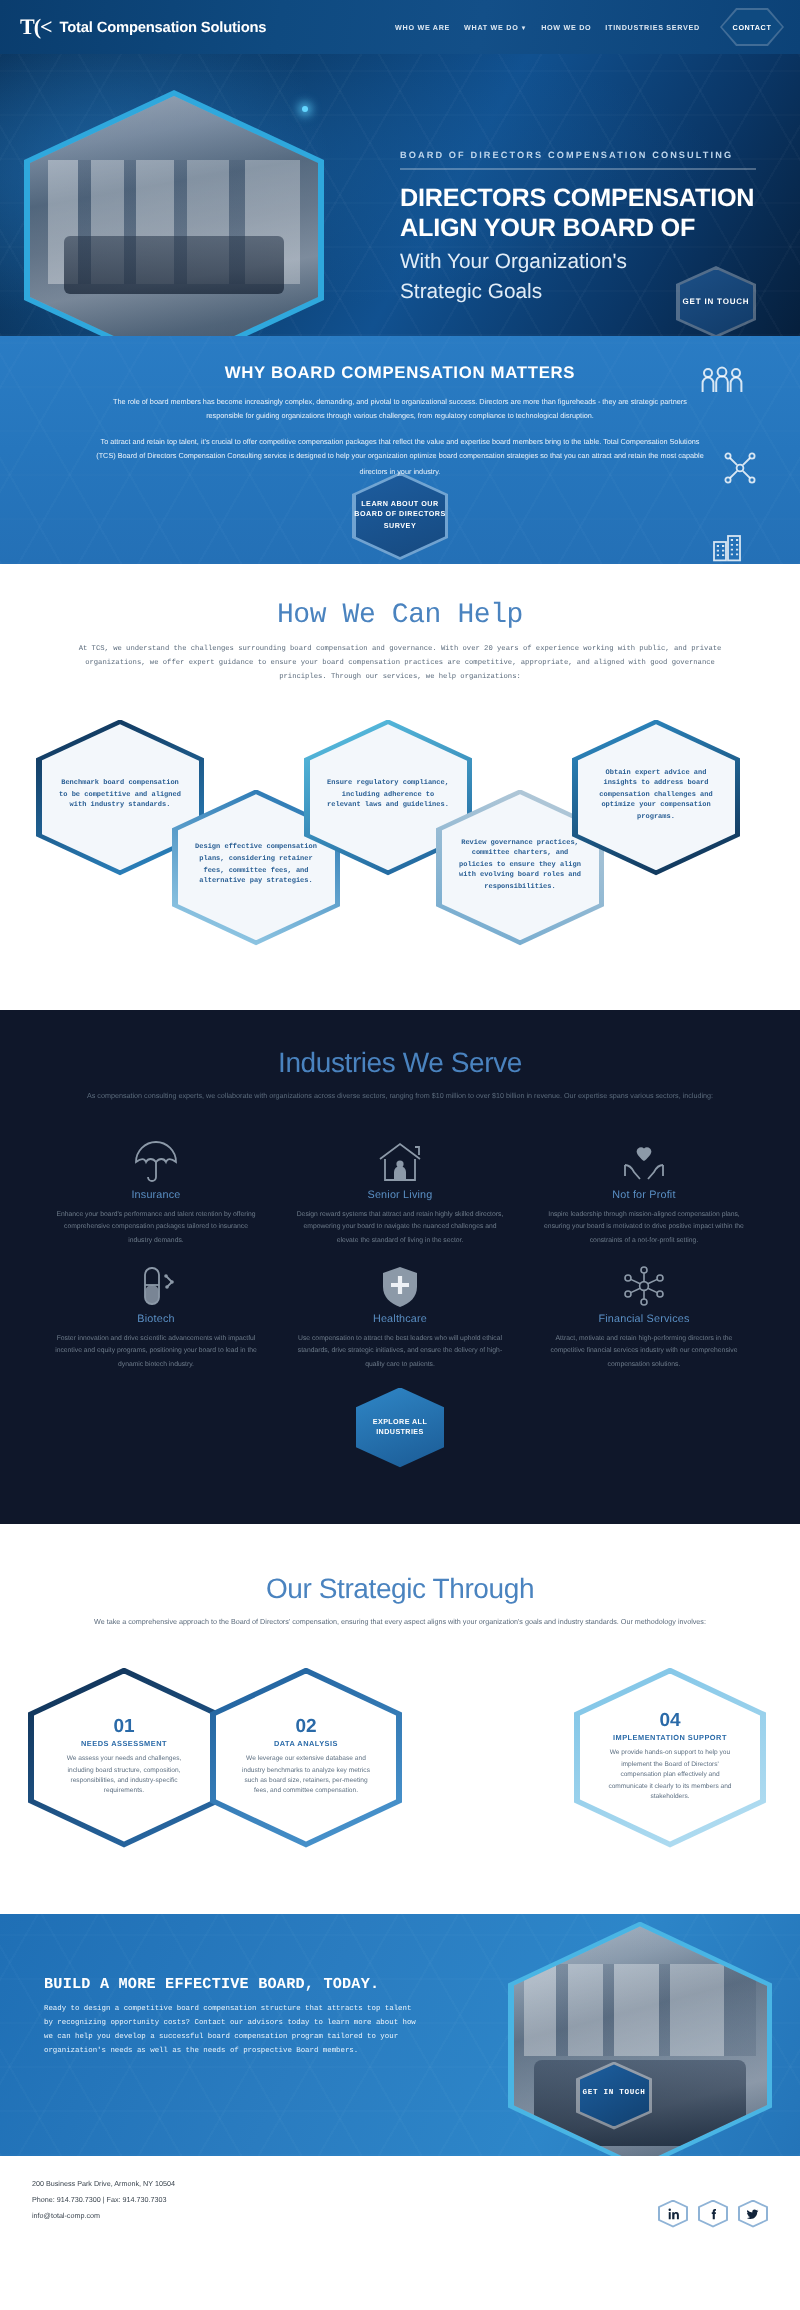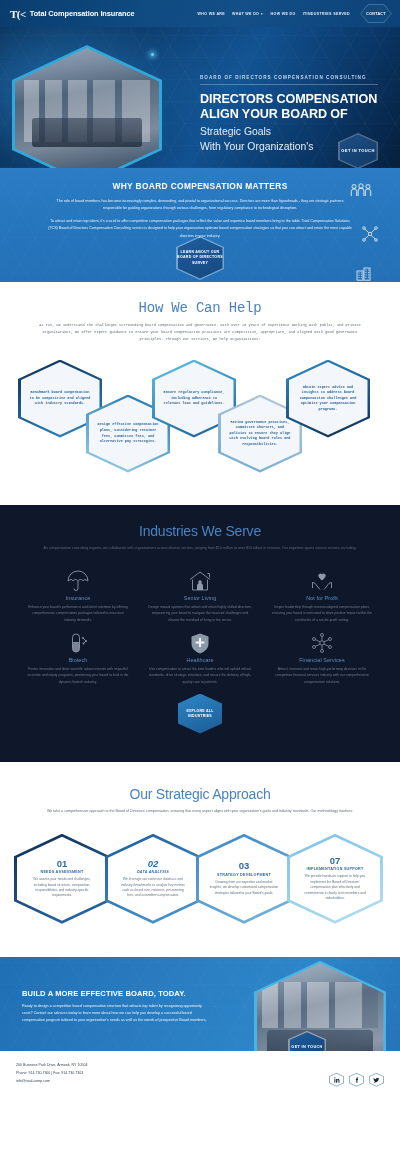--- a/index.html
+++ b/index.html
@@ -261,28 +261,29 @@
     display:flex; align-items:center; justify-content:center;
   }
   .shex .content { position:relative; z-index:3; width:72%; }
   .shex .num { font-size: 9.5px; font-weight: 700; color: #2a6aa8; line-height: 1; }
   .shex .lbl {
     font-size: 3.7px; font-weight: 700; color: #2a6aa8; letter-spacing: 0.25px;
     text-transform: uppercase; margin: 2px 0 3px;
   }
   .shex .dsc { font-size: 3.3px; line-height: 1.65; color: #5f7183; }
   .s1 { left: 14px; top: 3px;  background: linear-gradient(155deg,#0e2d4f,#2b6fad); }
-  .s2 { left: 105px; top: 3px; background: linear-gradient(155deg,#1d5d99,#4e9ad3); font-style: italic; }
+  .s2 { left: 105px; top: 3px; background: linear-gradient(155deg,#1d5d99,#4e9ad3); }
   .s3 { left: 196px; top: 3px; background: linear-gradient(155deg,#3c86c0,#79b6de); }
   .s4 { left: 287px; top: 3px; background: linear-gradient(155deg,#7cc3e6,#b7dff2); }
 
   
   .cta {
-    position: relative; height: 94px; overflow: hidden;
+    position: relative; height: 121px; overflow: hidden;
     background: linear-gradient(115deg,#1f6fb5 0%, #2a7cc0 40%, #2d86c9 70%, #2474b8 100%);
+    font-family: Liberation Mono, monospace;
   }
   .cta .hexpattern { opacity: 0.25; }
   .cta-copy { position: absolute; left: 22px; top: 32px; width: 190px; z-index: 4; }
   .cta-title {
     font-size: 7.6px; font-weight: 700; color: #ffffff; letter-spacing: 0.1px;
     text-transform: uppercase; margin-bottom: 5px;
   }
   .cta-body { font-size: 3.7px; line-height: 1.95; color: #eaf4fc; }
   .cta-photo-hex {
     position: absolute; right: 14px; top: 4px; width: 132px; height: 124px;
@@ -344,21 +345,21 @@
   }
   .soc-hex .g { position:relative; z-index:3; color:#12243a; display:flex; }
   svg { display:block; }
 </style>
 </head>
 <body>
 
 <div class="site-header">
   <div class="logo-wrap">
     <span class="logo-mark">T(&lt;</span>
-    <span class="logo-text">Total Compensation Insurance</span>
+    <span class="logo-text">Total Compensation Solutions</span>
   </div>
   <nav class="main-nav">
     <span class="nav-item">WHO WE ARE</span>
     <span class="nav-item"><span>WHAT WE DO</span><span class="nav-caret">▼</span></span>
     <span class="nav-item">HOW WE DO</span>
     <span class="nav-item">ITINDUSTRIES SERVED</span>
     <span class="nav-contact-hex">
       <span class="nav-contact-label">CONTACT</span>
     </span>
   </nav>
@@ -369,22 +370,22 @@
   <div class="hero-glow"></div>
   <div class="hero-photo-hex">
     <div class="hero-photo-inner"></div>
   </div>
   <div class="hero-dot"></div>
   <div class="hero-copy">
     <div class="hero-eyebrow">BOARD OF DIRECTORS COMPENSATION CONSULTING</div>
     <div class="hero-rule"></div>
     <div class="hero-title">DIRECTORS COMPENSATION</div>
     <div class="hero-title">ALIGN YOUR BOARD OF</div>
+    <div class="hero-sub">With Your Organization's</div>
     <div class="hero-sub">Strategic Goals</div>
-    <div class="hero-sub">With Your Organization's</div>
   </div>
   <div class="hex-btn hero-cta">
     <span>GET IN TOUCH</span>
   </div>
 </section>
 
 <section class="why">
   <div class="hexpattern"></div>
   <div class="why-title">WHY BOARD COMPENSATION MATTERS</div>
   <div class="why-body">The role of board members has become increasingly complex, demanding, and pivotal to organizational success. Directors are more than figureheads - they are strategic partners responsible for guiding organizations through various challenges, from regulatory compliance to technological disruption.</div>
@@ -539,21 +540,21 @@
     </div>
 
   </div>
 
   <div class="hex-btn explore-hex">
     <span>EXPLORE ALL INDUSTRIES</span>
   </div>
 </section>
 
 <section class="sec-light strategic">
-  <h2 class="sec-title">Our Strategic Approach</h2>
+  <h2 class="sec-title">Our Strategic Through</h2>
   <p class="sec-intro">We take a comprehensive approach to the Board of Directors' compensation, ensuring that every aspect aligns with your organization's goals and industry standards. Our methodology involves:</p>
   <div class="strat-hexes">
 
     <div class="shex s1">
       <div class="inner"></div>
       <div class="content">
         <div class="num">01</div>
         <div class="lbl">NEEDS ASSESSMENT</div>
         <div class="dsc">We assess your needs and challenges, including board structure, composition, responsibilities, and industry-specific requirements.</div>
       </div>
@@ -561,33 +562,25 @@
 
     <div class="shex s2">
       <div class="inner"></div>
       <div class="content">
         <div class="num">02</div>
         <div class="lbl">DATA ANALYSIS</div>
         <div class="dsc">We leverage our extensive database and industry benchmarks to analyze key metrics such as board size, retainers, per-meeting fees, and committee compensation.</div>
       </div>
     </div>
 
-    <div class="shex s3">
-      <div class="inner"></div>
-      <div class="content">
-        <div class="num">03</div>
-        <div class="lbl">STRATEGY DEVELOPMENT</div>
-        <div class="dsc">Drawing from our expertise and market insights, we develop customized compensation strategies tailored to your Board's goals.</div>
-      </div>
-    </div>
 
     <div class="shex s4">
       <div class="inner"></div>
       <div class="content">
-        <div class="num">07</div>
+        <div class="num">04</div>
         <div class="lbl">IMPLEMENTATION SUPPORT</div>
         <div class="dsc">We provide hands-on support to help you implement the Board of Directors' compensation plan effectively and communicate it clearly to its members and stakeholders.</div>
       </div>
     </div>
 
   </div>
 </section>
 
 <section class="cta">
   <div class="hexpattern"></div>

